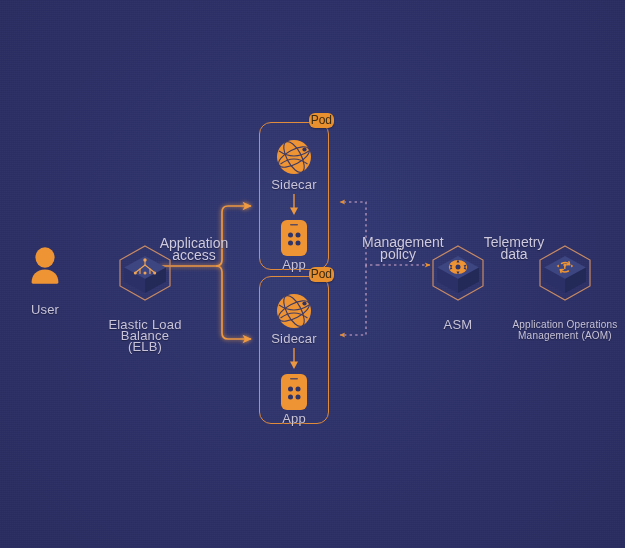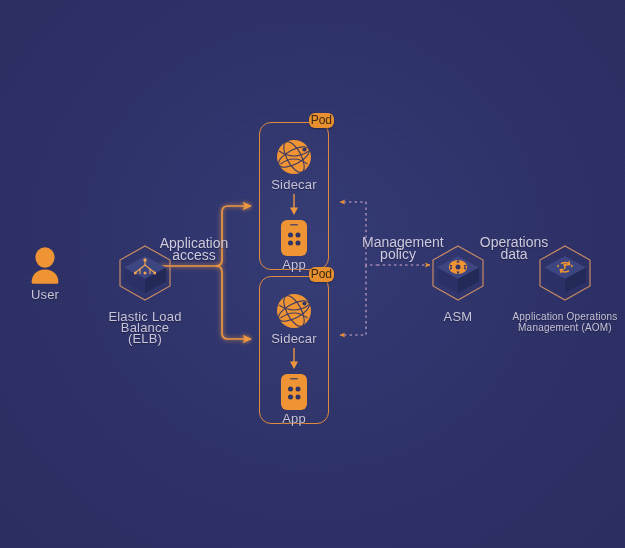--- a/index.html
+++ b/index.html
@@ -53,21 +53,21 @@
     position: absolute;
     color: #cfcade;
     font-size: 14px;
     line-height: 12px;
     text-align: center;
     white-space: pre-line;
     text-shadow: 0 1px 1px rgba(0,0,0,.35);
   }
   
   #user-node { left: 8px; top: 246px; width: 74px; }
-  #user-node .caption { margin-top: 3px; }
+  #user-node .caption { margin-top: 18px; }
   
   .pod {
     position: absolute;
     width: 70px;
     border: 1.4px solid #e08a3c;
     border-radius: 12px;
     box-sizing: border-box;
     background: rgba(255,255,255,.012);
   }
   #pod-1 { left: 259px; top: 122px; height: 148px; }
@@ -89,21 +89,21 @@
   .pod-inner {
     position: absolute;
     left: 0; right: 0; top: 14px;
     text-align: center;
   }
   .pod-inner .caption { margin-top: 2px; }
   .vert-arrow { margin: 4px auto 3px; display: block; }
   .app-block { margin-top: 4px; }
   
   .cube-node { position: absolute; width: 110px; text-align: center; }
-  .cube-node .caption { margin-top: 10px; }
+  .cube-node .caption { margin-top: 18px; }
   #elb-node  { left: 90px;  top: 243px; }
   #asm-node  { left: 403px; top: 243px; }
   #aom-node  { left: 510px; top: 243px; }
   .svg-icon { display: block; margin: 0 auto; }
 </style>
 </head>
 <body>
 
 <div id="canvas">
   <div id="texture"></div>
@@ -149,21 +149,21 @@
       <path d="M484,266 L547,266" stroke="url(#glow-h)" stroke-width="1.6" fill="none" filter="url(#soft-glow)" marker-end="url(#arrow-solid)"></path>
     </g>
   </svg>
 
   <div class="edge-label" style="left:158px; top:237px; width:72px;">Application
 access</div>
 
   <div class="edge-label" style="left:362px; top:236px; width:72px;">Management
 policy</div>
 
-  <div class="edge-label" style="left:478px; top:236px; width:72px;">Operations
+  <div class="edge-label" style="left:478px; top:236px; width:72px;">Telemetry
 data</div>
 
   <div class="node" id="user-node">
     <svg class="svg-icon" width="42" height="40" viewBox="0 0 42 40">
       <ellipse cx="21" cy="11.5" rx="9.6" ry="10.2" fill="#ef9434"></ellipse>
       <path d="M21 23.4c-8.4 0-13.4 5.6-13.4 12.9 0 .9 .5 1.4 1.4 1.4h24c.9 0 1.4-.5 1.4-1.4 0-7.3-5-12.9-13.4-12.9z" fill="#ef9434"></path>
     </svg>
     <div class="caption">User</div>
   </div>
 

